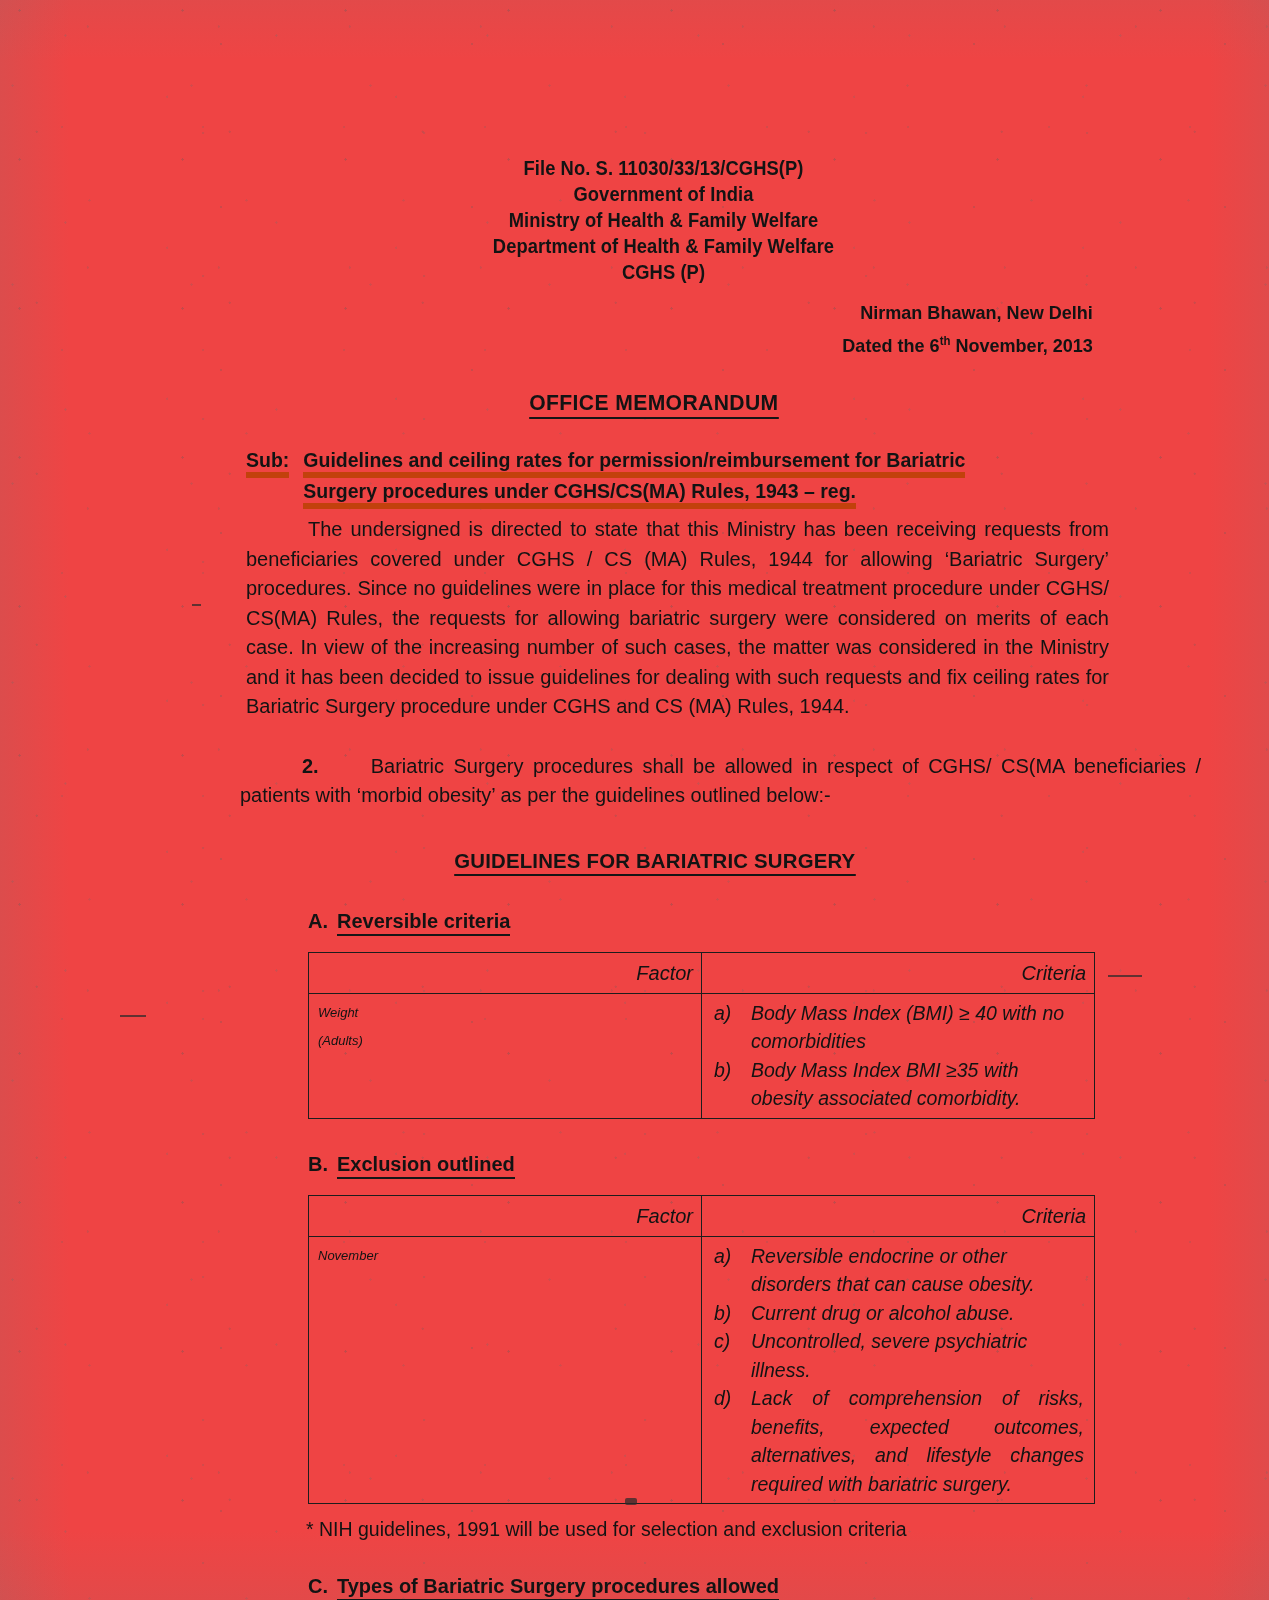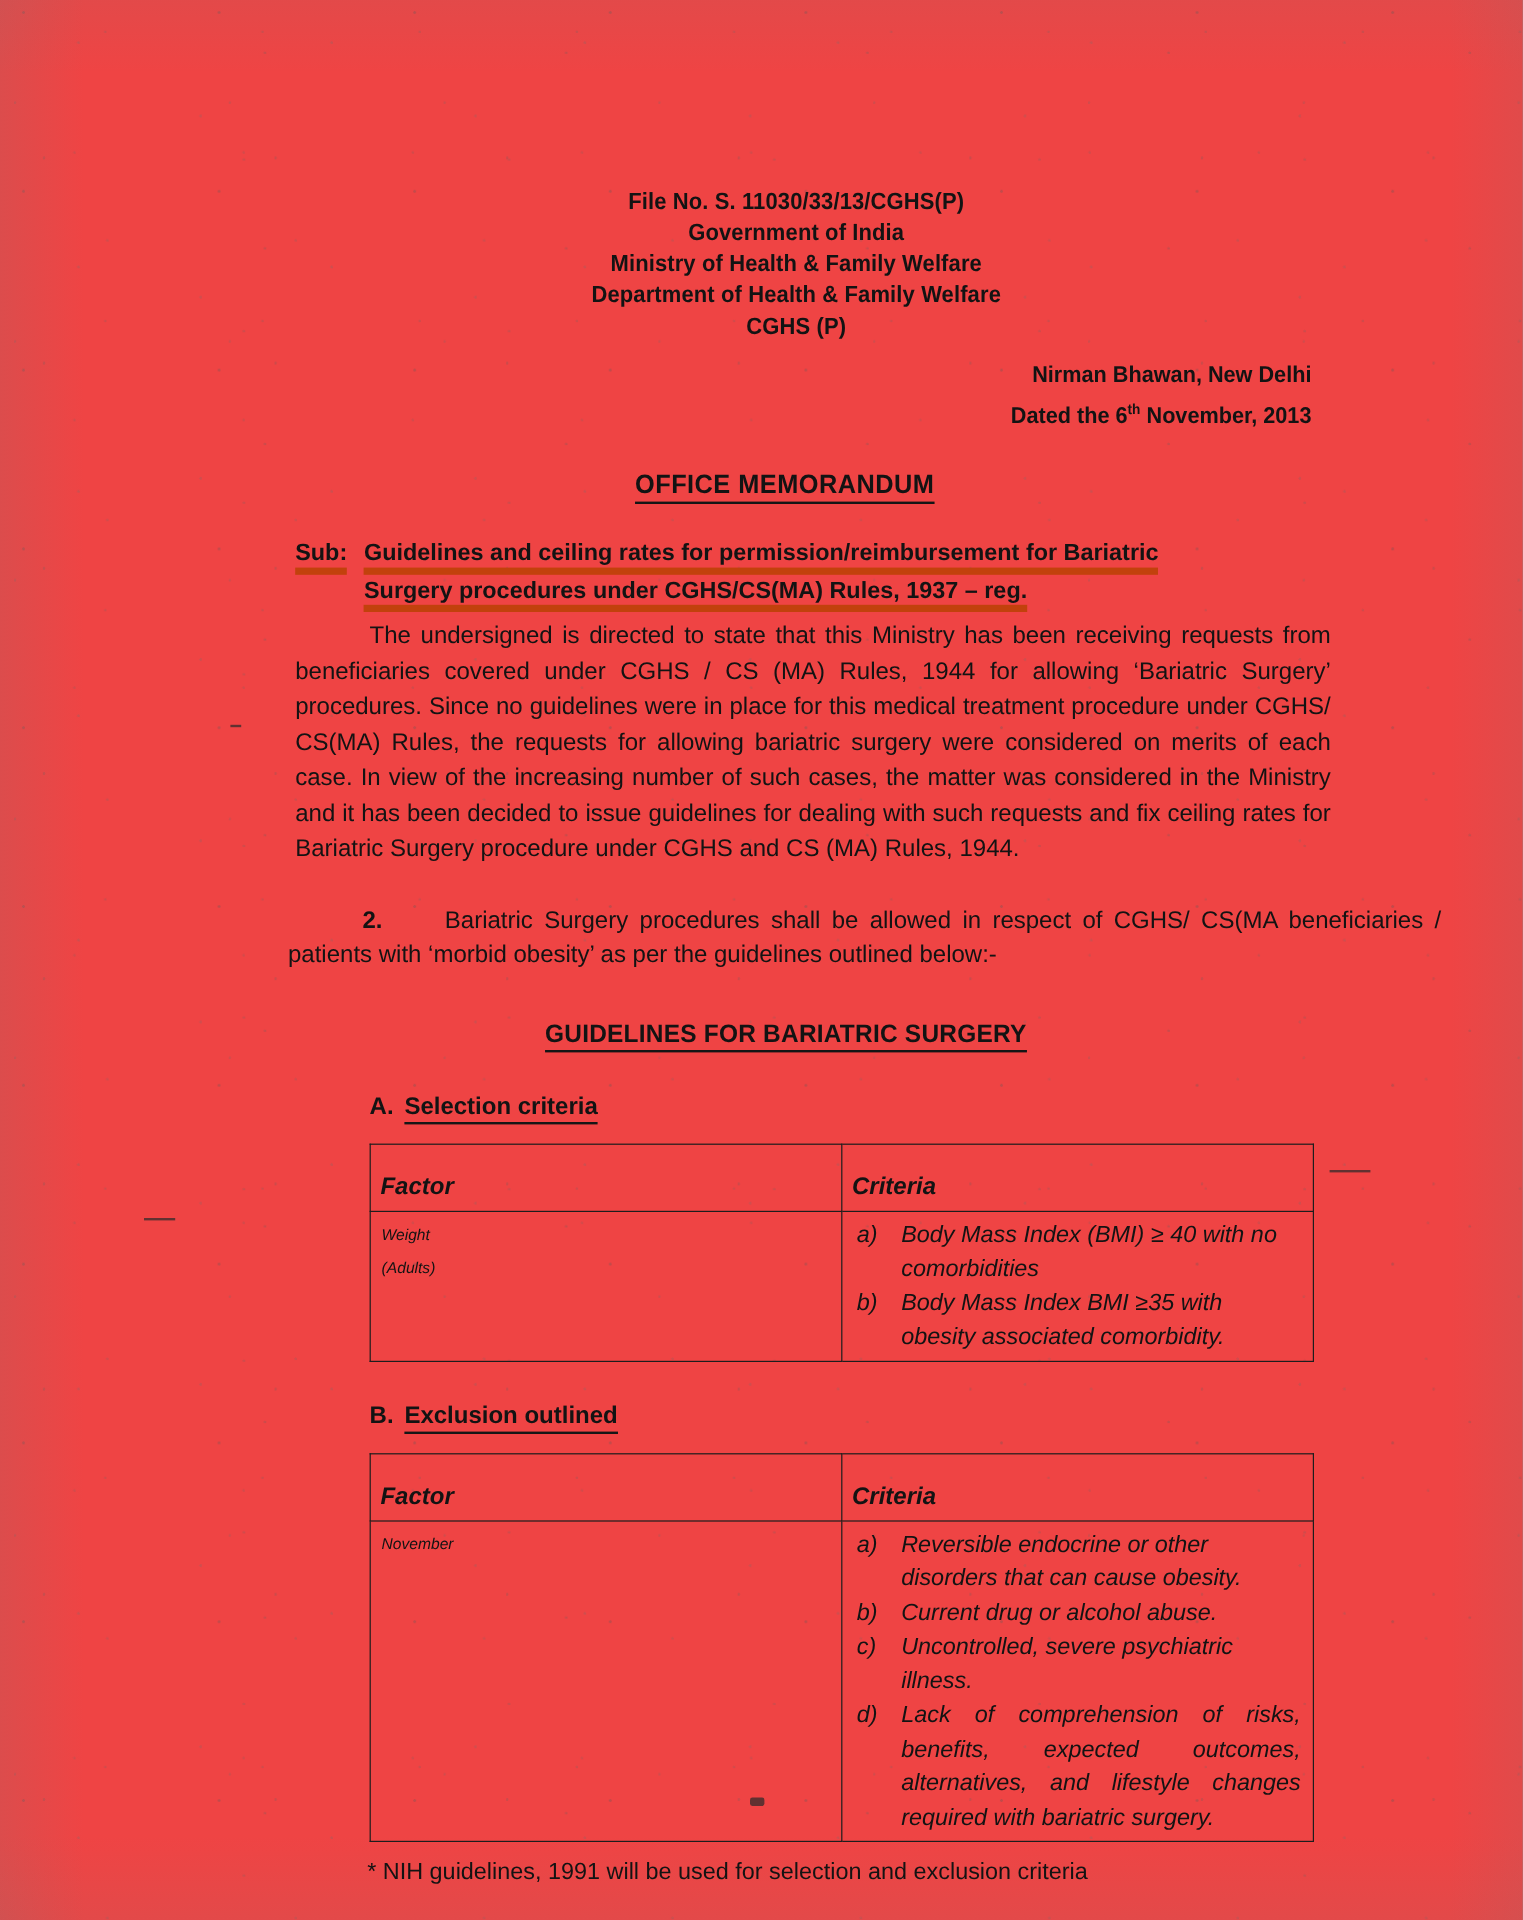--- a/index.html
+++ b/index.html
@@ -165,25 +165,25 @@
     border-collapse: collapse;
     table-layout: fixed;
     font-style: italic;
   }
   table.crit td, table.crit th {
     border: 1.6px solid #1d1d1d;
     padding: 5px 8px;
     vertical-align: top;
   }
   table.crit th {
-    text-align: left;
-    font-weight: bold;
+    text-align: right;
+    font-weight: normal;
     font-style: italic;
     font-size: 20px;
-    padding: 24px 8px 8px;
+    padding: 9px 8px 8px;
   }
   table.crit td.factor {
     width: 110px;
     font-size: 13px;
     line-height: 28px;
     font-weight: normal;
     padding-left: 9px;
   }
   table.crit td.crit-cell {
     font-size: 19.5px;
@@ -234,35 +234,35 @@
     </div>
 
     <div id="om-title">
       <span>OFFICE MEMORANDUM</span>
     </div>
 
     <div id="sub-row">
       <div id="sub-label"><span class="uline">Sub:</span></div>
       <div id="sub-text">
         <div><span class="uline">Guidelines  and  ceiling  rates  for  permission/reimbursement  for  Bariatric</span></div>
-        <div><span class="uline">Surgery procedures under CGHS/CS(MA) Rules, 1937 – reg.</span></div>
+        <div><span class="uline">Surgery procedures under CGHS/CS(MA) Rules, 1943 – reg.</span></div>
       </div>
     </div>
 
     <div class="para"><span class="indent"></span><span>The undersigned is directed to state that this Ministry has been receiving requests from beneficiaries covered under CGHS / CS (MA) Rules, 1944 for allowing ‘Bariatric Surgery’ procedures. Since no guidelines were in place for this medical treatment procedure under CGHS/ CS(MA) Rules, the requests for allowing bariatric surgery were considered on merits of each case. In view of the increasing number of such cases, the matter was considered in the Ministry and it has been decided to issue guidelines for dealing with such requests and fix ceiling rates for Bariatric Surgery procedure under CGHS and CS (MA) Rules, 1944.</span></div>
 
     <div class="para" id="para-2"><span class="indent"></span><b>2.</b><span class="numgap"></span><span>Bariatric Surgery procedures shall be allowed in respect of CGHS/ CS(MA beneficiaries / patients with ‘morbid obesity’ as per the guidelines outlined below:-</span></div>
 
     <div id="guidelines-title">
       <span>GUIDELINES FOR BARIATRIC SURGERY</span>
     </div>
 
     <div class="sec-head">
       <span class="letter">A.</span>
-      <span class="title">Selection criteria</span>
+      <span class="title">Reversible criteria</span>
     </div>
 
     <div class="tbl-wrap">
       <table class="crit">
         <tbody>
             <tr>
           <th class="factor">Factor</th>
           <th>Criteria</th>
         </tr>
         <tr>

